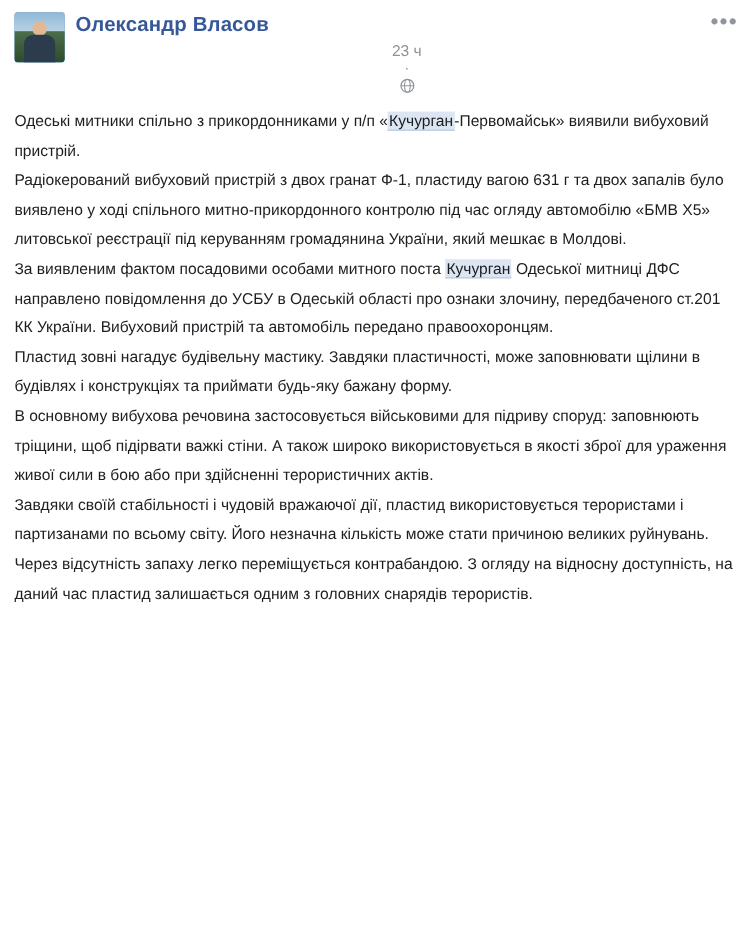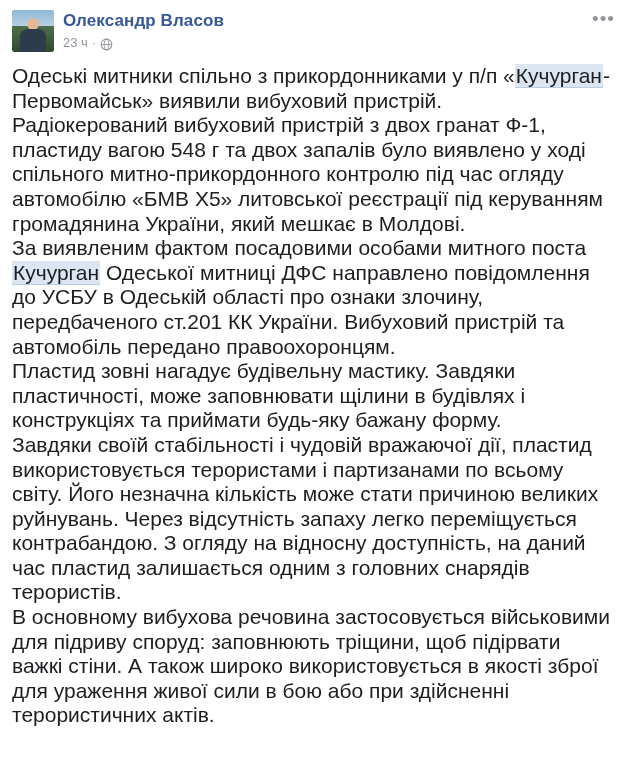--- a/index.html
+++ b/index.html
@@ -70,20 +70,21 @@
     color: #365899;
     line-height: 20px;
     letter-spacing: 0.1px;
   }
   .meta {
     display: flex;
     align-items: center;
     margin-top: 5px;
     font-size: 13px;
     color: #90949c;
+    flex-direction: column;
   }
   .meta .time {
     line-height: 14px;
   }
   .meta .dot-sep {
     margin: 0 4px;
     color: #90949c;
     font-size: 13px;
     line-height: 14px;
   }
@@ -100,21 +101,21 @@
     top: 12px;
     color: #90949c;
     font-size: 19px;
     letter-spacing: 1px;
     line-height: 14px;
     cursor: pointer;
     user-select: none;
   }
   .post-body {
     padding: 8px 12px 0 12px;
-    font-size: 21px;
+    font-size: 13px;
     line-height: 24.6px;
     color: #1c1e21;
     word-wrap: break-word;
   }
   .post-body p {
     margin: 0;
   }
   .hl {
     background: #dce6f3;
     border-bottom: 1px solid #b9cbe3;
@@ -145,20 +146,20 @@
             <line x1="1.4" y1="8" x2="14.6" y2="8" stroke="#90949c" stroke-width="1.1"></line>
           </svg>
         </span>
       </div>
     </div>
     <div class="more-btn">•••</div>
   </div>
 
   <div class="post-body">
     <p>Одеські митники спільно з прикордонниками у п/п «<span class="hl">Кучурган</span>-Первомайськ» виявили вибуховий пристрій.</p>
-    <p>Радіокерований вибуховий пристрій з двох гранат Ф-1, пластиду вагою 548 г та двох запалів було виявлено у ході спільного митно-прикордонного контролю під час огляду автомобілю «БМВ Х5» литовської реєстрації під керуванням громадянина України, який мешкає в Молдові.</p>
+    <p>Радіокерований вибуховий пристрій з двох гранат Ф-1, пластиду вагою 631 г та двох запалів було виявлено у ході спільного митно-прикордонного контролю під час огляду автомобілю «БМВ Х5» литовської реєстрації під керуванням громадянина України, який мешкає в Молдові.</p>
     <p>За виявленим фактом посадовими особами митного поста <span class="hl">Кучурган</span> Одеської митниці ДФС направлено повідомлення до УСБУ в Одеській області про ознаки злочину, передбаченого ст.201 КК України. Вибуховий пристрій та автомобіль передано правоохоронцям.</p>
     <p>Пластид зовні нагадує будівельну мастику. Завдяки пластичності, може заповнювати щілини в будівлях і конструкціях та приймати будь-яку бажану форму.</p>
+    <p>В основному вибухова речовина застосовується військовими для підриву споруд: заповнюють тріщини, щоб підірвати важкі стіни. А також широко використовується в якості зброї для ураження живої сили в бою або при здійсненні терористичних актів.</p>
     <p>Завдяки своїй стабільності і чудовій вражаючої дії, пластид використовується терористами і партизанами по всьому світу. Його незначна кількість може стати причиною великих руйнувань. Через відсутність запаху легко переміщується контрабандою. З огляду на відносну доступність, на даний час пластид залишається одним з головних снарядів терористів.</p>
-    <p>В основному вибухова речовина застосовується військовими для підриву споруд: заповнюють тріщини, щоб підірвати важкі стіни. А також широко використовується в якості зброї для ураження живої сили в бою або при здійсненні терористичних актів.</p>
   </div>
 
 </div>
 
 </body></html>

